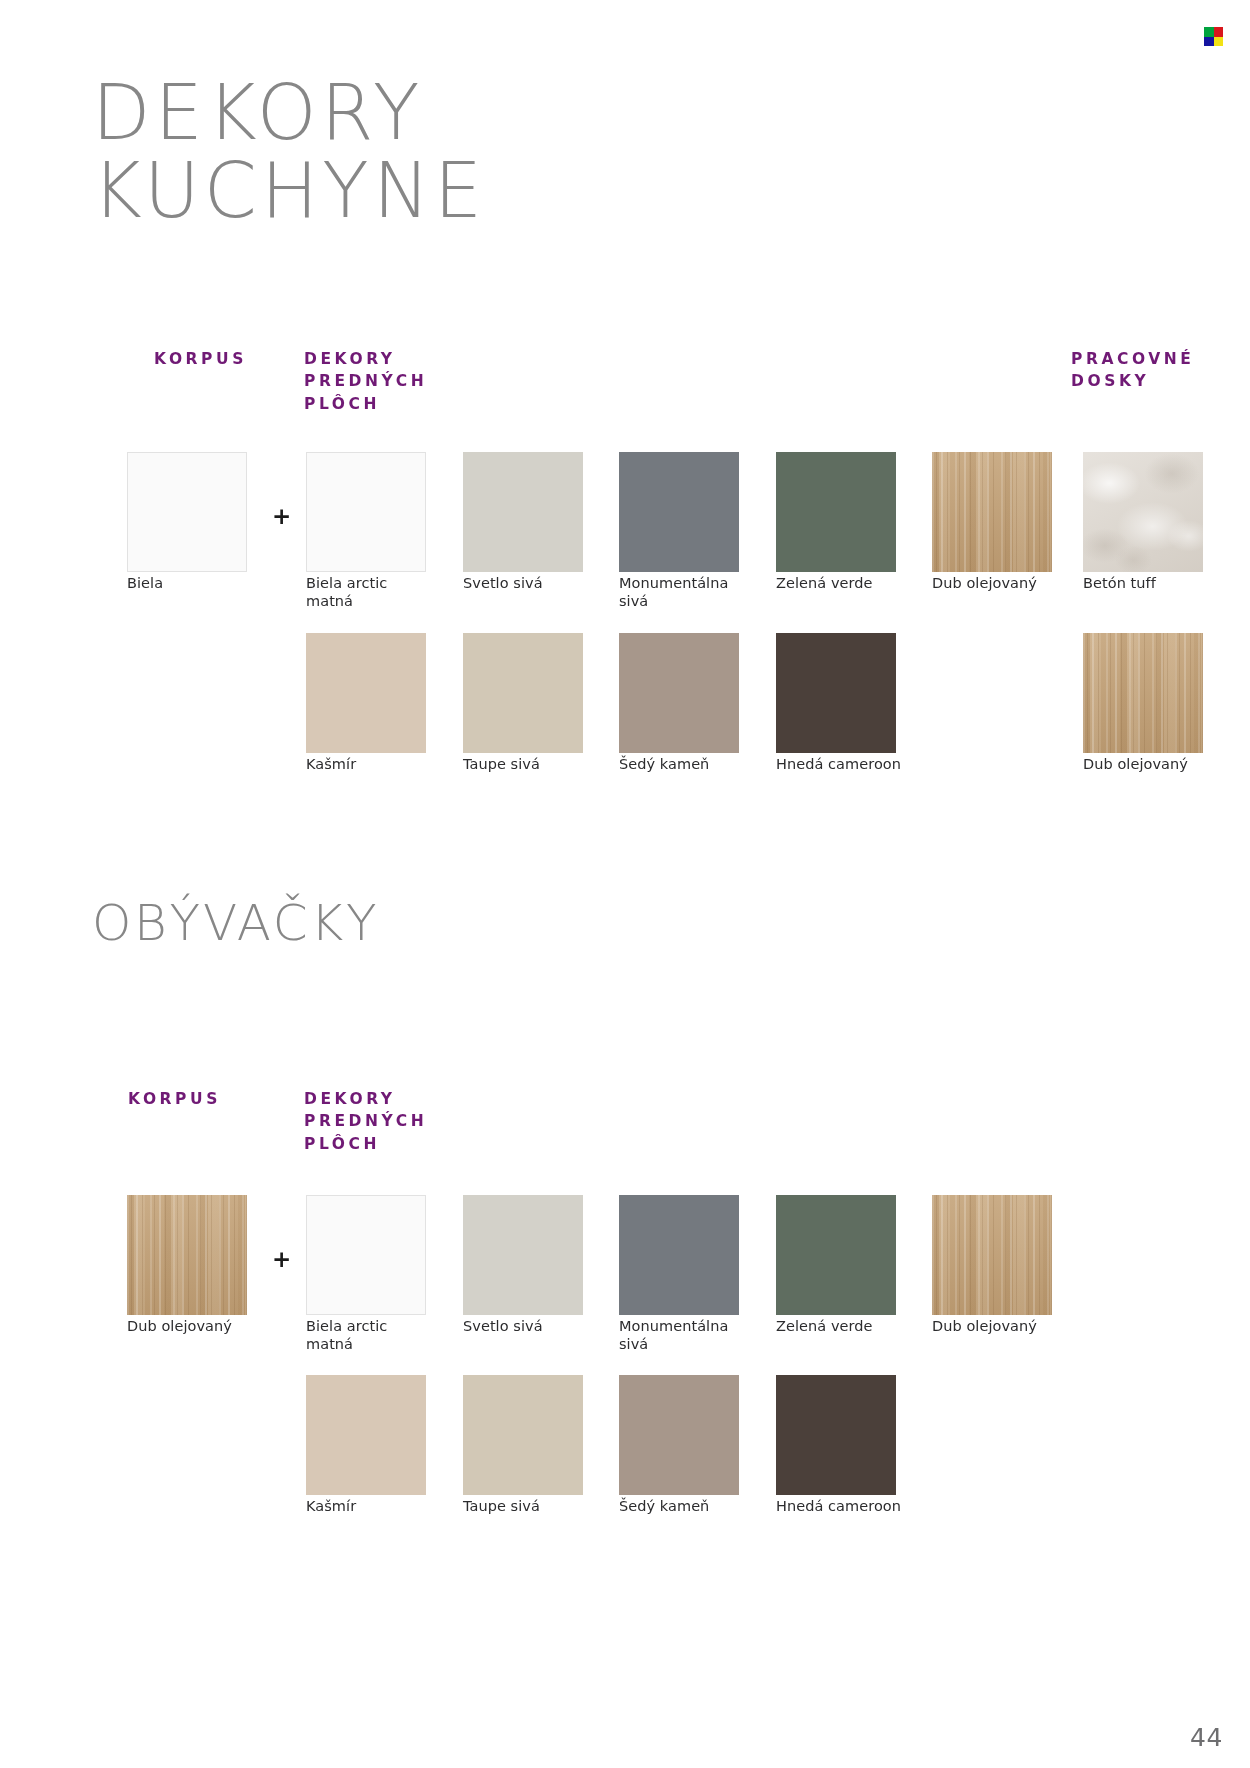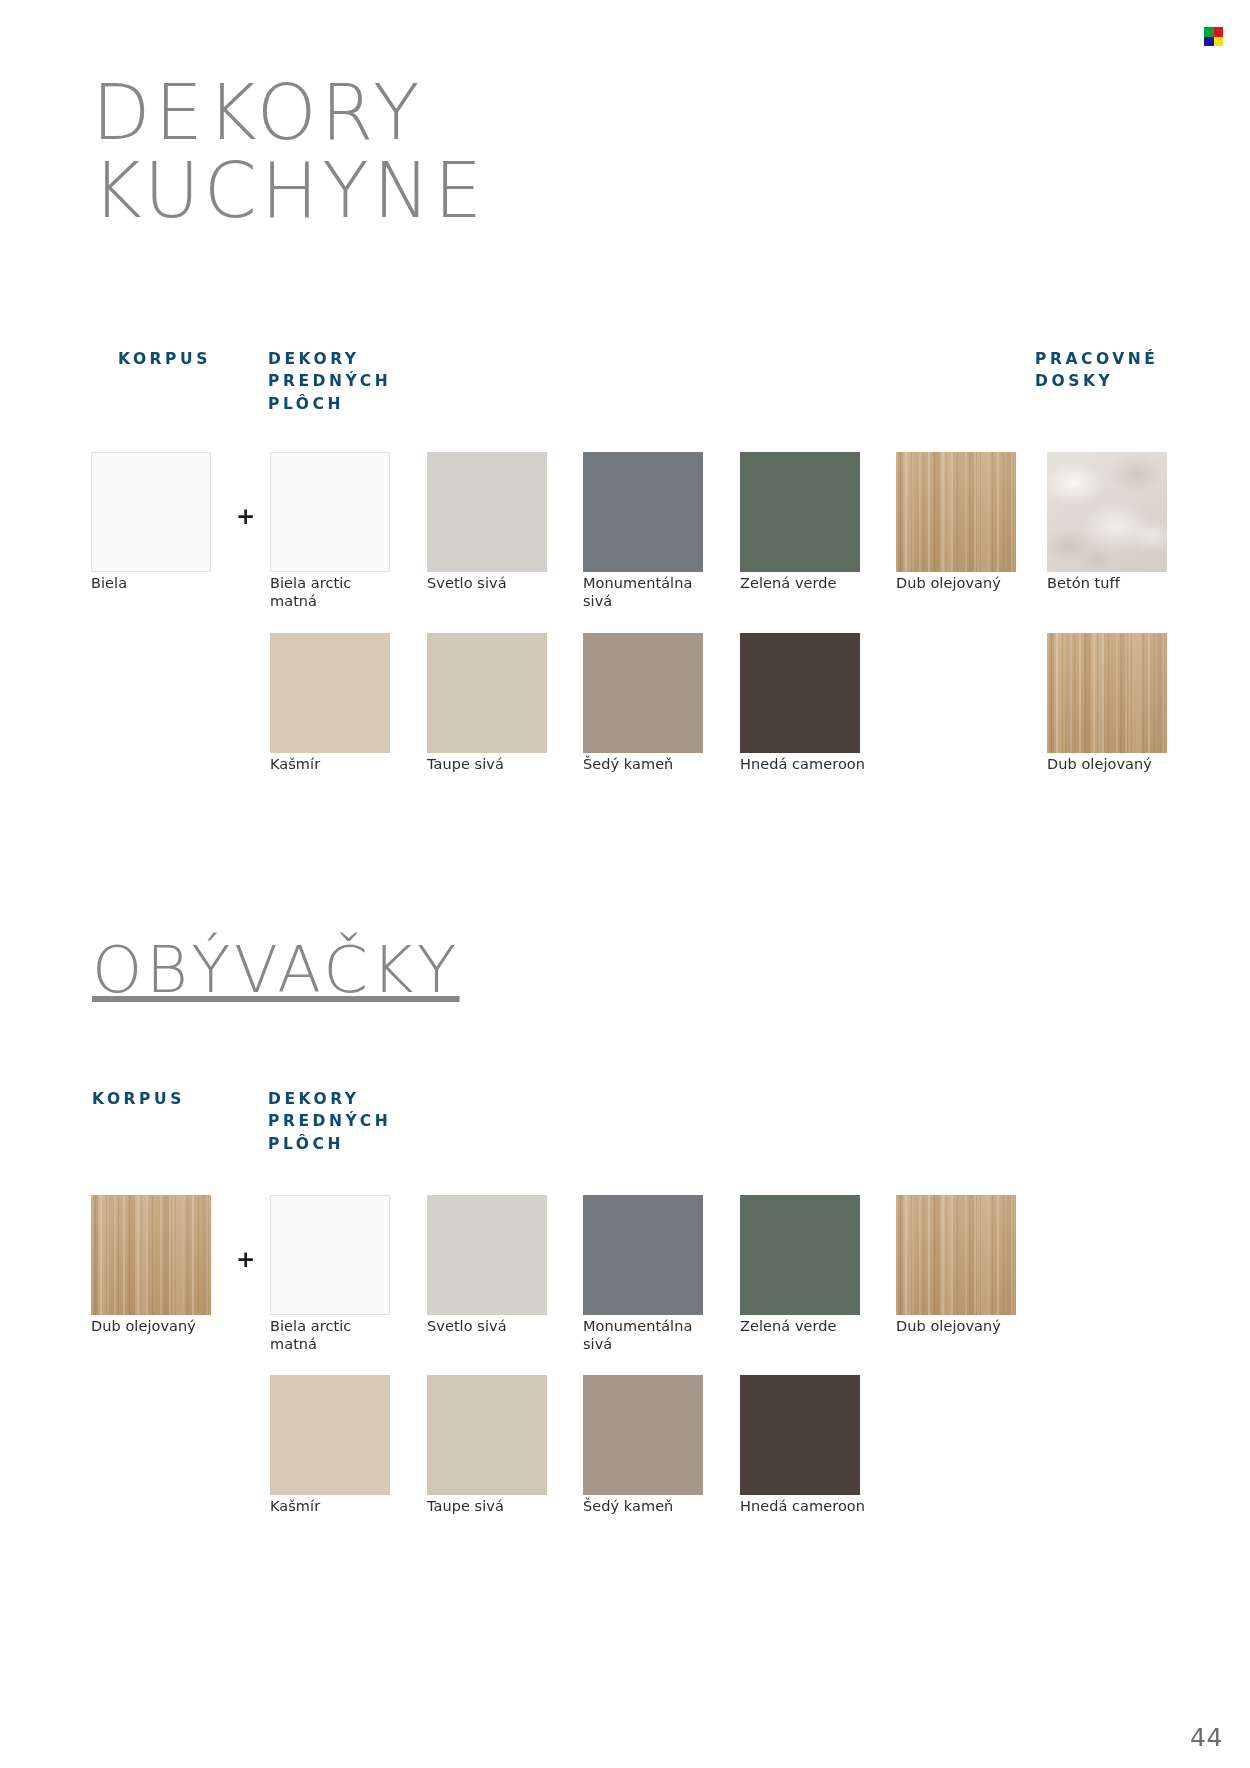--- a/index.html
+++ b/index.html
@@ -27,52 +27,51 @@
     grid-template-columns: 1fr 1fr;
     grid-template-rows: 1fr 1fr;
   }
   .corner-logo i { display: block; }
   .q-green  { background: #00a33e; }
   .q-red    { background: #d8161c; }
   .q-blue   { background: #1414a0; }
   .q-yellow { background: #f2e215; }
 
   
-  .page { position: relative; width: 1250px; height: 1768px; }
+  .page { position: relative; width: 1250px; height: 1768px; padding-left: 36px; }
 
   
   .headline {
     position: absolute;
     font-family: "DejaVu Sans", "Liberation Sans", sans-serif;
     font-weight: 300;
     color: #878787;
     letter-spacing: 0.055em;
     line-height: 1.02;
     white-space: pre-line;
   }
   .headline-kitchen {
     left: 92px;
     top: 74px;
     font-size: 76px;
   }
   .headline-living {
     left: 92px;
-    top: 938px;
-    font-size: 64px;
-    text-decoration: underline;
+    top: 898px;
+    font-size: 50px;
   }
 
   
   .colcaps { position: absolute; }
   .colcap {
     position: absolute;
     font-size: 15.5px;
     font-weight: 600;
     letter-spacing: 0.23em;
-    color: #0c4a6e;
+    color: #701a75;
     line-height: 1.45;
     white-space: pre-line;
   }
 
   
   .swatch-area { position: absolute; }
 
   .swatch-cell { position: absolute; }
 
   .chip {

